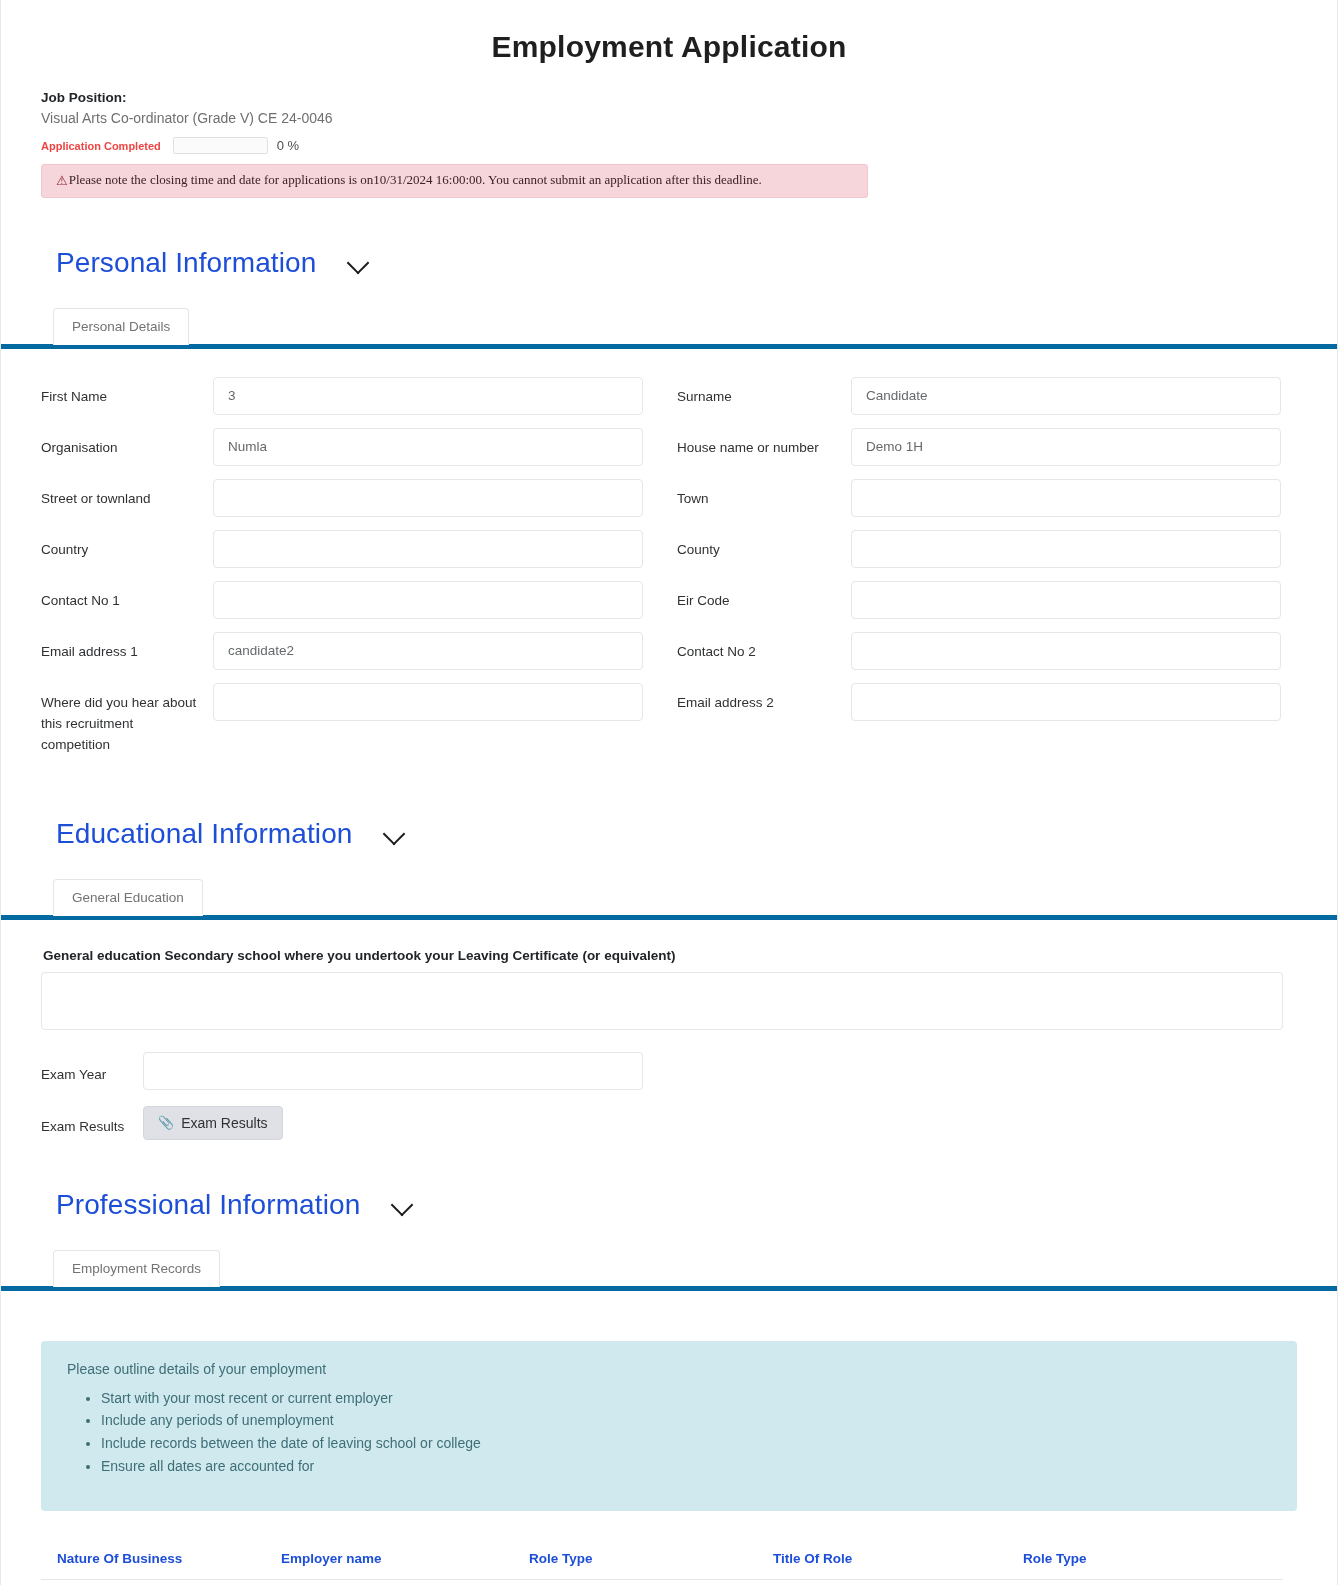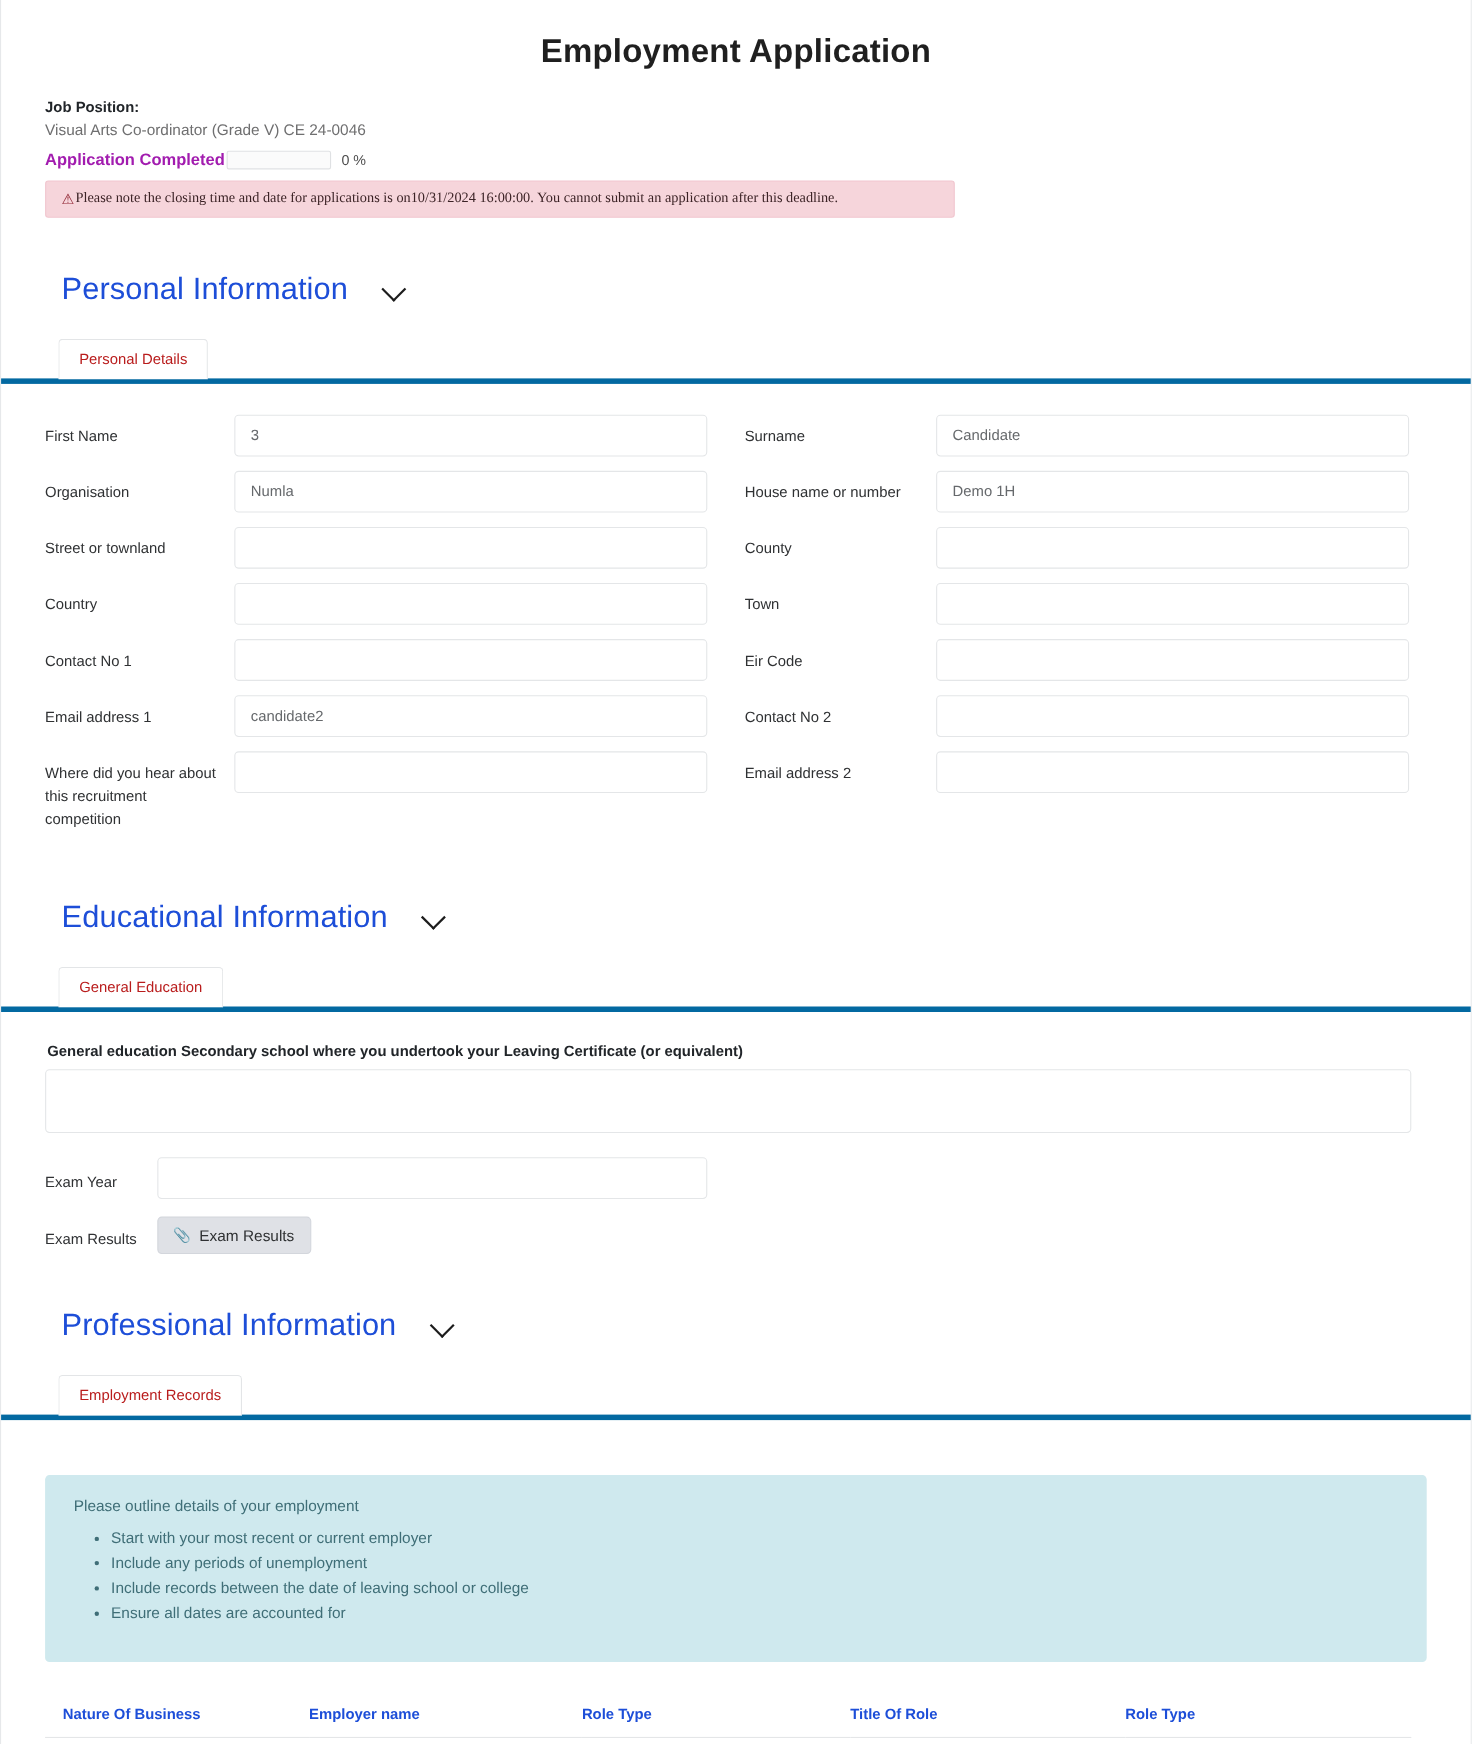--- a/index.html
+++ b/index.html
@@ -48,24 +48,24 @@
     color: #6f6f70;
     margin: 0 0 11px 0;
   }
   .progress-row {
     display: flex;
     align-items: center;
     gap: 0px;
     margin-bottom: 10px;
   }
   .progress-label {
-    font-size: 15px;
+    font-size: 11px;
     font-weight: 700;
-    color: #a21caf;
-    margin-right: 2px;
+    color: #ef4444;
+    margin-right: 12px;
   }
   .progress-track {
     width: 95px;
     height: 17px;
     background: #fbfbfb;
     border: 1px solid #dfe1e3;
     border-radius: 2px;
     overflow: hidden;
     position: relative;
   }
@@ -141,21 +141,21 @@
     position: relative;
     z-index: 2;
   }
   .tab {
     background: #ffffff;
     border: 1px solid #e3e5e7;
     border-bottom: 1px solid #ffffff;
     border-radius: 4px 4px 0 0;
     padding: 10px 18px 10px 18px;
     font-size: 13.5px;
-    color: #b91c1c;
+    color: #737373;
     margin-left: 12px;
     margin-bottom: -1px;
     cursor: pointer;
     white-space: nowrap;
   }
   .tab-panel {
     border-top: 5px solid #0369a1;
     padding-top: 28px;
     margin-left: -40px;
     margin-right: -40px;
@@ -390,25 +390,25 @@
           <div class="col-right">
             <div class="field-row right">
               <label class="field-label">Surname</label>
               <input class="field-input" type="text" value="Candidate" style="">
             </div>
             <div class="field-row right">
               <label class="field-label">House name or number</label>
               <input class="field-input" type="text" value="Demo 1H" style="">
             </div>
             <div class="field-row right">
+              <label class="field-label">Town</label>
+              <input class="field-input" type="text" value="" style="">
+            </div>
+            <div class="field-row right">
               <label class="field-label">County</label>
-              <input class="field-input" type="text" value="" style="">
-            </div>
-            <div class="field-row right">
-              <label class="field-label">Town</label>
               <input class="field-input" type="text" value="" style="">
             </div>
             <div class="field-row right">
               <label class="field-label">Eir Code</label>
               <input class="field-input" type="text" value="" style="">
             </div>
             <div class="field-row right">
               <label class="field-label">Contact No 2</label>
               <input class="field-input" type="text" value="" style="">
             </div>

